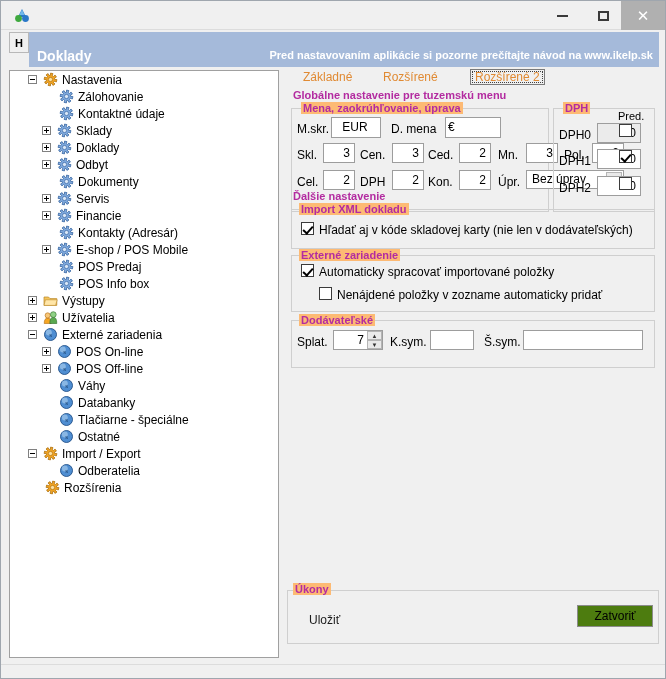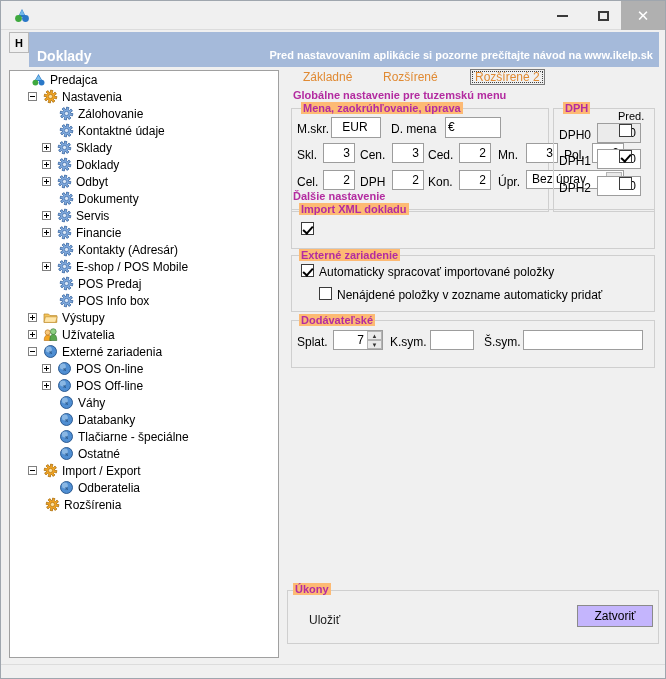--- a/index.html
+++ b/index.html
@@ -208,21 +208,21 @@
     border:1px solid #cfcfcf;
   }
   #ukony-label { position:absolute; left:6px; top:513px; }
   #save-link {
     position:absolute; left:22px; top:543px;
     font-size:12px; color:#1b1b1b; cursor:default;
   }
   #close-btn {
     position:absolute; left:290px; top:535px;
     width:76px; height:22px;
-    background:#c4b5fd; border:1px solid #8b8b8b;
+    background:#4d7c0f; border:1px solid #8b8b8b;
     display:flex; align-items:center; justify-content:center;
     font-size:12px; color:#000;
   }
 
   #statusbar {
     position:absolute; left:0; bottom:0; width:664px; height:14px;
     background:#f0f0f0; border-top:1px solid #dcdcdc;
   }
 </style>
 </head>
@@ -252,33 +252,20 @@
 
   <div id="menustrip" style="background: rgb(165, 186, 218);"></div>
   <div id="menu-h">H</div>
 
   <div id="banner" style="background: rgb(165, 186, 218);">
     <div id="banner-title">Doklady</div>
     <div id="banner-note">Pred nastavovaním aplikácie si pozorne prečítajte návod na www.ikelp.sk</div>
   </div>
 
   <div id="tree-panel">
-      <div class="tnode" style="padding-left: 4px;">
-        <span class="exp-spacer"></span>
-        <span class="dotline"></span>
-        <span class="ico">
-          <svg class="icosvg" width="15" height="15" viewBox="0 0 15 15">
-            <path d="M7.5 2 L11.5 9 L3.5 9 Z" fill="#2a78c8"></path>
-            <circle cx="4.4" cy="10.6" r="2.9" fill="#3fa93f"></circle>
-            <circle cx="10.6" cy="10.6" r="2.9" fill="#2a78c8"></circle>
-            <path d="M7.5 3.2 L10.3 8 L4.7 8 Z" fill="#79bdec"></path>
-          </svg>
-        </span>
-        <span class="tlabel">Predajca</span>
-      </div>
       <div class="tnode" style="padding-left: 18px;">
         <span class="expander"></span>
         <span class="dotline"></span>
         <span class="ico">
           <svg class="icosvg" width="15" height="15" viewBox="0 0 15 15">
             <path d="M13.90,7.50 L13.41,9.95 L11.41,9.30 L10.54,10.54 L12.03,12.03 L9.95,13.41 L8.99,11.53 L7.50,11.80 L7.50,13.90 L5.05,13.41 L5.70,11.41 L4.46,10.54 L2.97,12.03 L1.59,9.95 L3.47,8.99 L3.20,7.50 L1.10,7.50 L1.59,5.05 L3.59,5.70 L4.46,4.46 L2.97,2.97 L5.05,1.59 L6.01,3.47 L7.50,3.20 L7.50,1.10 L9.95,1.59 L9.30,3.59 L10.54,4.46 L12.03,2.97 L13.41,5.05 L11.53,6.01 L11.80,7.50 Z" fill="#f0a323" stroke="#a66a09" stroke-width="0.7"></path>
             <circle cx="7.5" cy="7.5" r="2.1" fill="#fde0a0" stroke="#a66a09" stroke-width="0.6"></circle>
           </svg>
         </span>
         <span class="tlabel">Nastavenia</span>
@@ -614,20 +601,21 @@
 
     <div class="fl" style="left:272px; top:111px;">DPH2</div>
     <div class="fld" style="left:310px; top:106px; width:44px; height:20px;">10</div>
     <div class="chk" style="left:332px; top:107px;"></div>
 
     <div class="sect-title" style="left: 6px; top: 120px; color: rgb(179, 43, 160);">Ďalšie nastavenie</div>
 
     <div class="group" style="left:4px; top:139px; width:364px; height:40px;"></div>
     <div class="glabel" style="left: 12px; top: 133px; color: rgb(179, 43, 160);">Import XML dokladu</div>
     <div class="chk checked" style="left:14px; top:152px;"></div>
+    <div class="chklabel" style="left:32px; top:153px;">Hľadať aj v kóde skladovej karty (nie len v dodávateľských)</div>
 
     <div class="group" style="left:4px; top:185px; width:364px; height:57px;"></div>
     <div class="glabel" style="left: 12px; top: 179px; color: rgb(179, 43, 160);">Externé zariadenie</div>
     <div class="chk checked" style="left:14px; top:194px;"></div>
     <div class="chklabel" style="left:32px; top:195px;">Automaticky spracovať importované položky</div>
     <div class="chk" style="left:32px; top:217px;"></div>
     <div class="chklabel" style="left:50px; top:218px;">Nenájdené položky v zozname automaticky pridať</div>
 
     <div class="group" style="left:4px; top:250px; width:364px; height:48px;"></div>
     <div class="glabel" style="left: 12px; top: 244px; color: rgb(179, 43, 160);">Dodávateľské</div>

